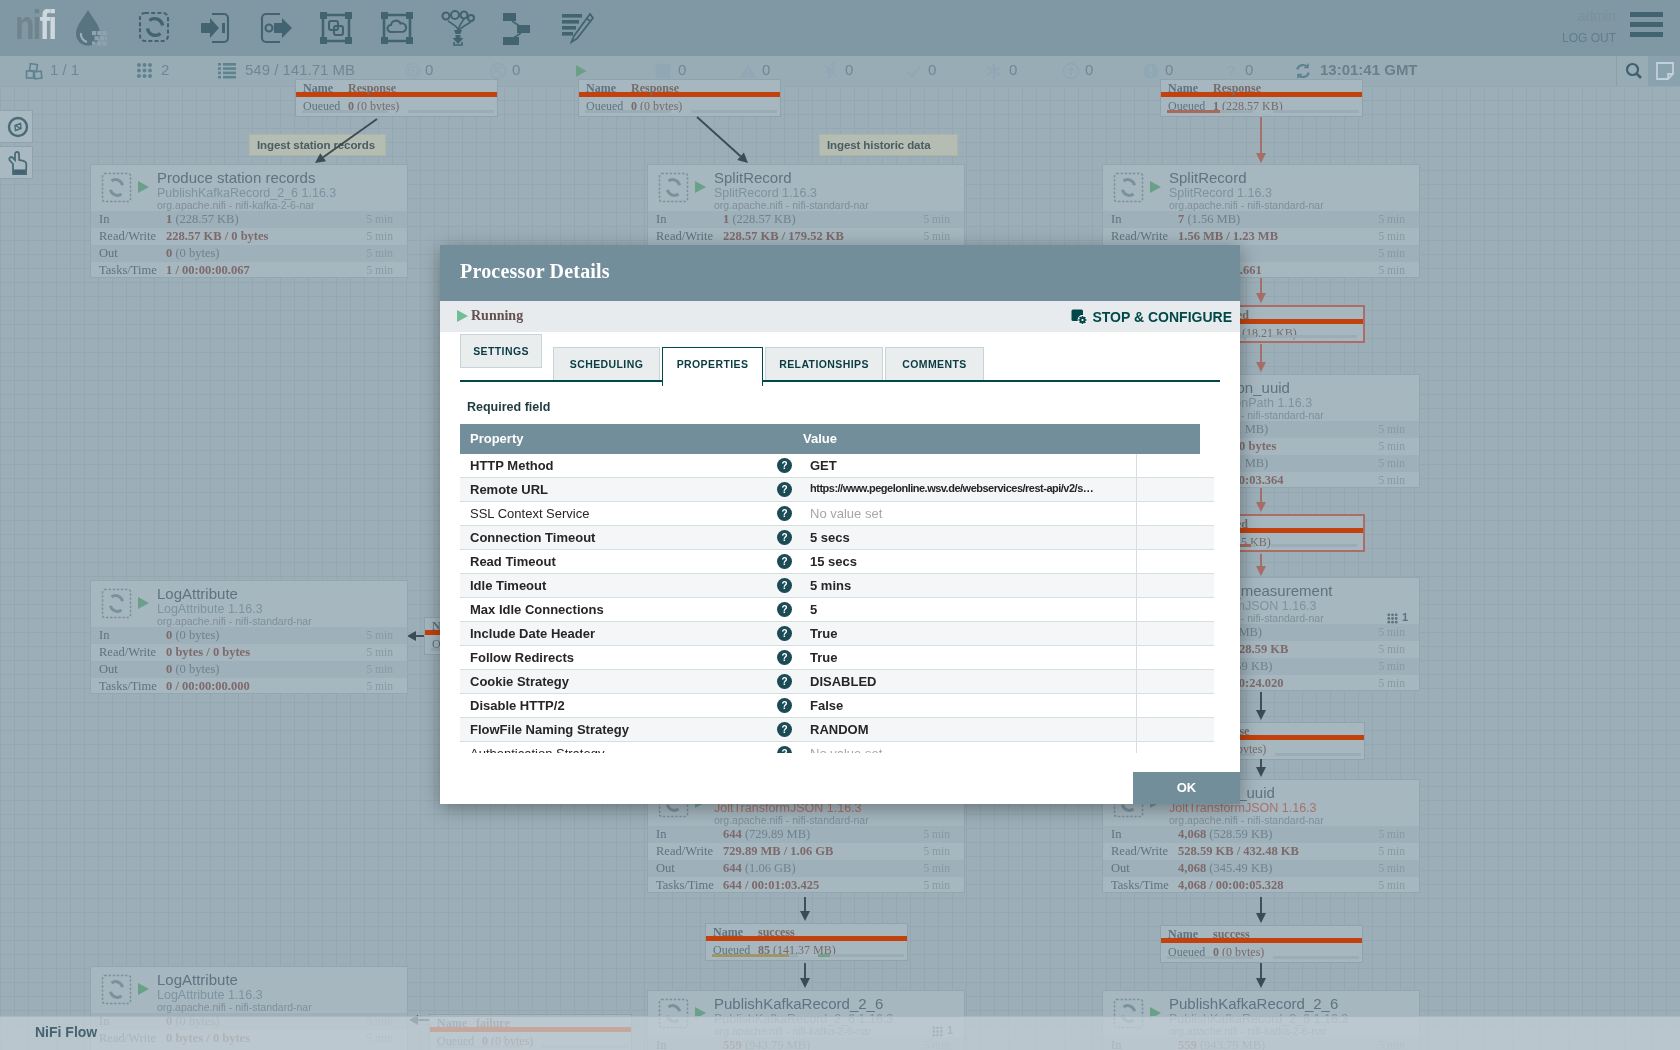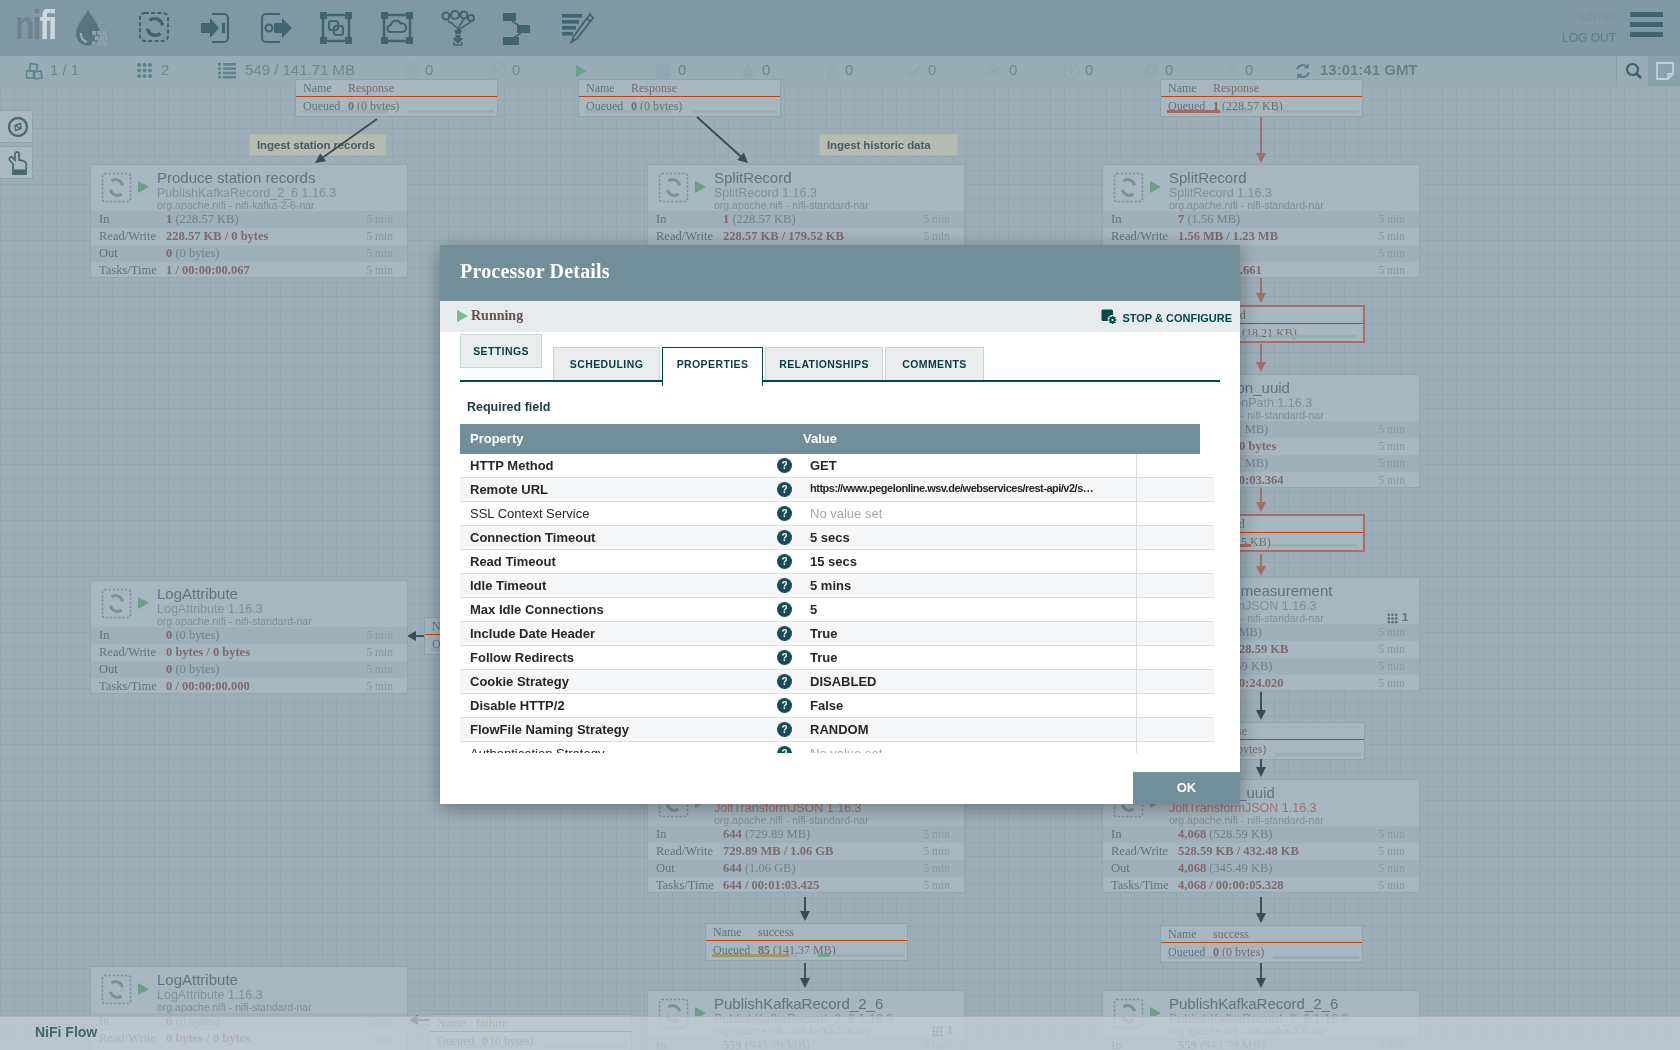--- a/index.html
+++ b/index.html
@@ -22,42 +22,42 @@
 .prow.d{background:#9EB0BA;}
 .prow .pl{position:absolute;left:8px;top:1px;}
 .prow .pv{position:absolute;left:75px;top:1px;color:#7E6A6A;white-space:nowrap;}
 .prow .pv .n{font-weight:bold;}
 .prow .pv .s{color:#70828C;}
 .prow .pm{position:absolute;right:14px;top:2px;font-size:11.5px;color:#8899A3;}
 .badge{position:absolute;font-size:11px;font-weight:bold;color:#5F737E;}
 
 .conn{position:absolute;width:203px;height:38px;background:#A6B7C0;border:1px solid #90A2AC;font-family:"Liberation Serif",serif;font-size:12px;}
 .conn.red{border:2px solid #AA6E66;}
-.conn .r1{position:absolute;left:0;top:0;width:100%;height:17px;border-bottom:1px solid #c2410c;}
+.conn .r1{position:absolute;left:0;top:0;width:100%;height:17px;border-bottom:5px solid #c2410c;font-weight:bold;}
 .conn .r2{position:absolute;left:0;top:18px;width:100%;height:16px;}
 .conn .lbl{position:absolute;left:7px;top:1px;color:#5F737E;}
 .conn .val{position:absolute;top:1px;color:#786B68;white-space:nowrap;}
 .conn .val .n{font-weight:bold;}
 .cbar{position:absolute;bottom:3px;height:3px;background:#9CACB5;}
 .cseg{position:absolute;left:0;top:0;height:3px;}
 
 .flabel{position:absolute;height:22px;background:#B5BCB1;border:1px solid #ADB4A8;font-size:11.5px;font-weight:bold;color:#495D64;line-height:20px;padding-left:7px;white-space:nowrap;letter-spacing:-0.1px;}
 
 #footer{position:absolute;left:0;top:930px;width:1680px;height:34px;background:rgba(197,207,213,0.72);border-top:1px solid rgba(165,180,189,0.85);}
 #footer .bc{position:absolute;left:35px;top:7px;font-size:14px;font-weight:bold;color:#44646F;}
 
 .palbtn{position:absolute;width:34px;height:33px;background:#A8B9C2;border:1px solid #8FA3AD;}
 
 #dialog{position:absolute;left:440px;top:245px;width:800px;height:559px;background:#fff;box-shadow:0 4px 18px rgba(0,0,0,0.35);}
 #dhead{position:absolute;left:0;top:0;width:100%;height:56px;background:#728E9B;}
 #dhead .t{position:absolute;left:20px;top:15px;font-family:"Liberation Serif",serif;font-size:20px;font-weight:bold;color:#fff;letter-spacing:0.2px;}
 #dstatus{position:absolute;left:0;top:56px;width:100%;height:31px;background:#E7EBED;}
 #dstatus .tri{position:absolute;left:17px;top:9px;width:0;height:0;border-left:11px solid #6FBE95;border-top:6.5px solid transparent;border-bottom:6.5px solid transparent;}
 #dstatus .run{position:absolute;left:31px;top:7px;font-family:"Liberation Serif",serif;font-size:14px;font-weight:bold;color:#65504F;}
-#dstatus .sc{position:absolute;right:8px;top:8px;font-size:11px;font-weight:bold;color:#004849;}
+#dstatus .sc{position:absolute;right:8px;top:8px;font-size:14px;font-weight:bold;color:#004849;}
 .tab{position:absolute;height:34px;background:#E9EDEE;border:1px solid #C9D4D8;font-size:10.5px;font-weight:bold;color:#0A3A42;text-align:center;line-height:33px;letter-spacing:0.4px;}
 .tab.act{background:#fff;border:1px solid #004849;border-bottom:none;height:39px;z-index:3;}
 #tabline{position:absolute;left:20px;top:135px;width:760px;height:2px;background:#004849;z-index:2;}
 #reqf{position:absolute;left:27px;top:155px;font-size:12.5px;font-weight:bold;color:#1F3A40;}
 #ptable{position:absolute;left:20px;top:179px;width:754px;height:329px;overflow:hidden;}
 #pthead{position:absolute;left:0;top:0;width:740px;height:30px;background:#728E9B;color:#fff;font-size:13px;font-weight:bold;}
 .trw{position:absolute;left:0;width:754px;height:24px;background:#fff;border-bottom:1px solid #D5DEE2;font-size:13px;color:#262626;}
 .trw.g{background:#F4F6F7;}
 .trw .pn{position:absolute;left:10px;top:4px;font-weight:bold;}
 .trw .pn.o{font-weight:normal;}

